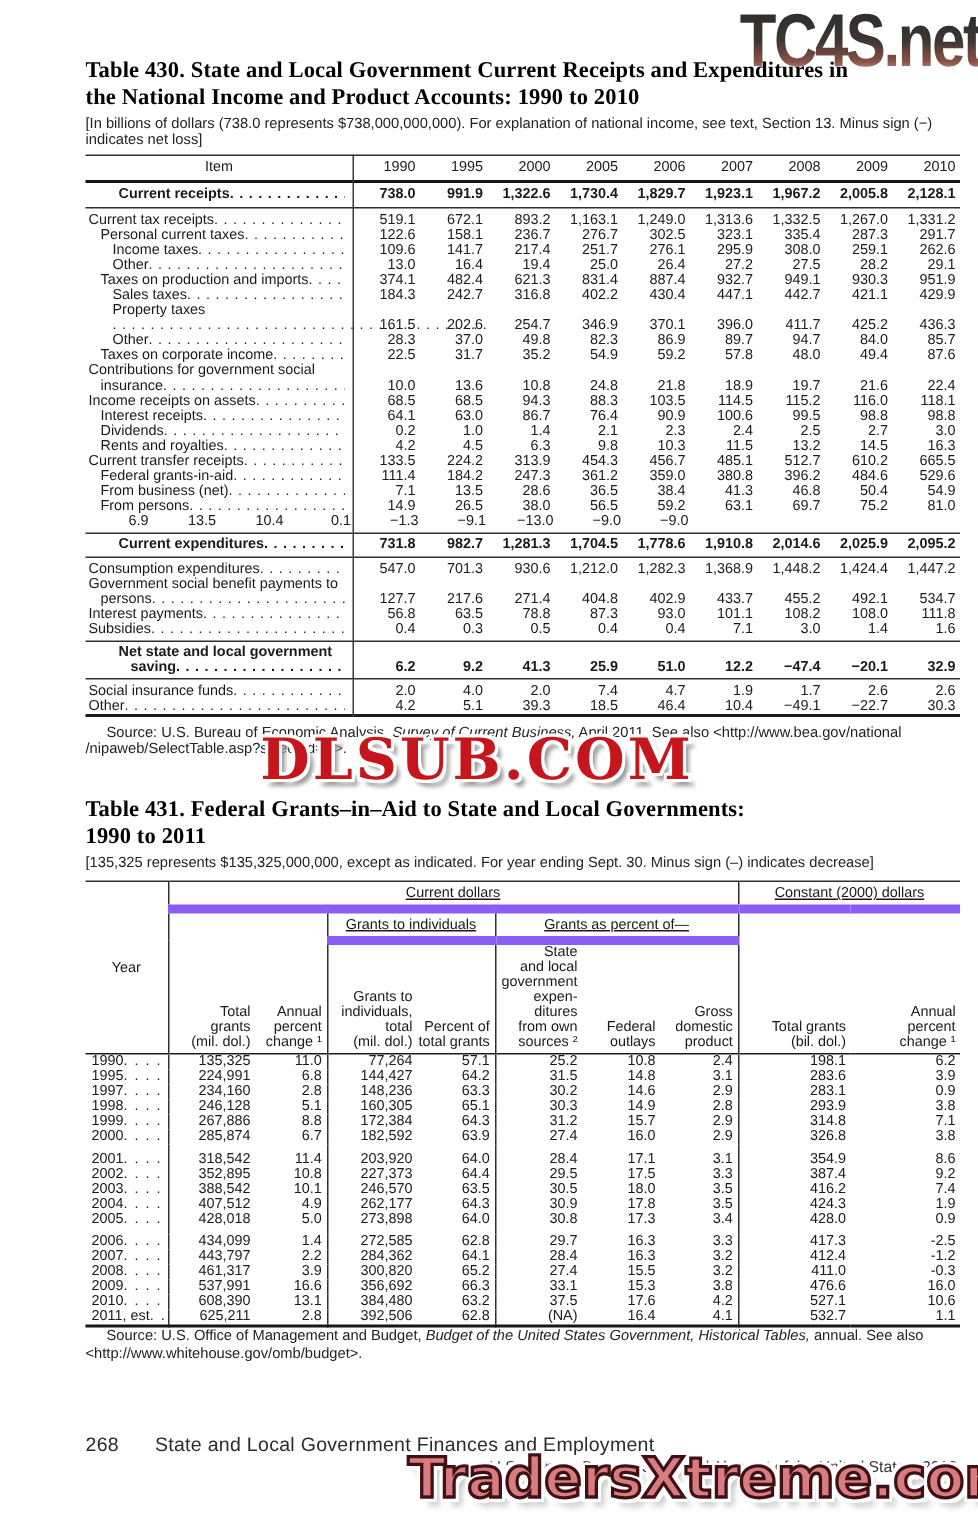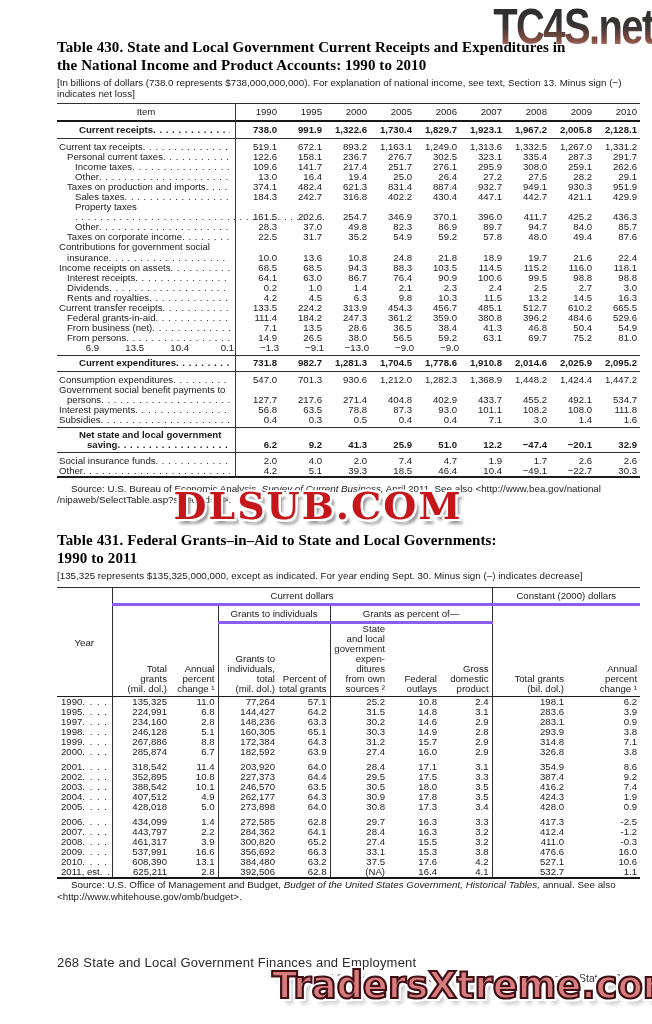--- a/index.html
+++ b/index.html
@@ -77,33 +77,33 @@
 
   
   .t431{border-collapse:collapse;table-layout:fixed;width:583px;font-size:9.6px;color:#1a1a1a;
         border-top:1px solid #2f2f2f;border-bottom:2px solid #161616;}
   .t431 th{font-weight:400;}
   .t431 thead{border-bottom:1.5px solid #1c1c1c;}
   .t431 .sp{text-align:center;vertical-align:middle;padding:2px 0;}
   .t431 .ch{text-align:right;vertical-align:bottom;padding:0 3px 2px 0;white-space:pre-line;line-height:10px;}
   .t431 .yh{text-align:center;vertical-align:middle;}
   .t431 .vl{border-left:1px solid #2f2f2f;}
-  .t431 .bb{border-bottom:3px solid #8b5cf6;}
+  .t431 .bb{border-bottom:6px solid #8b5cf6;text-decoration:underline;}
   .t431 td{text-align:right;padding:0 3px 0 0;height:10px;line-height:10px;}
   .t431 td.year{text-align:left;padding:0 2px 0 4px;}
   .t431 tr.spacer td{height:5px;}
   .year-inner{display:flex;align-items:baseline;}
   .ytext{white-space:pre;}
   .ydots{flex:1;overflow:hidden;white-space:nowrap;}
   .ydots::before{content:". . . . . . . . . .";letter-spacing:1px;}
   .t431-notes{margin-top:4px;}
 
   
   .footer-line{font-size:13px;color:#2b2b2b;letter-spacing:.2px;}
-  .footer-line .pg{margin-right:4px;}
+  .footer-line .pg{margin-right:24px;}
 </style>
 </head>
 <body>
 
 <div class="page">
 
   <div class="wm-top">TC4S.net</div>
 
   <div class="sec430">
     <div class="tbl-title">

